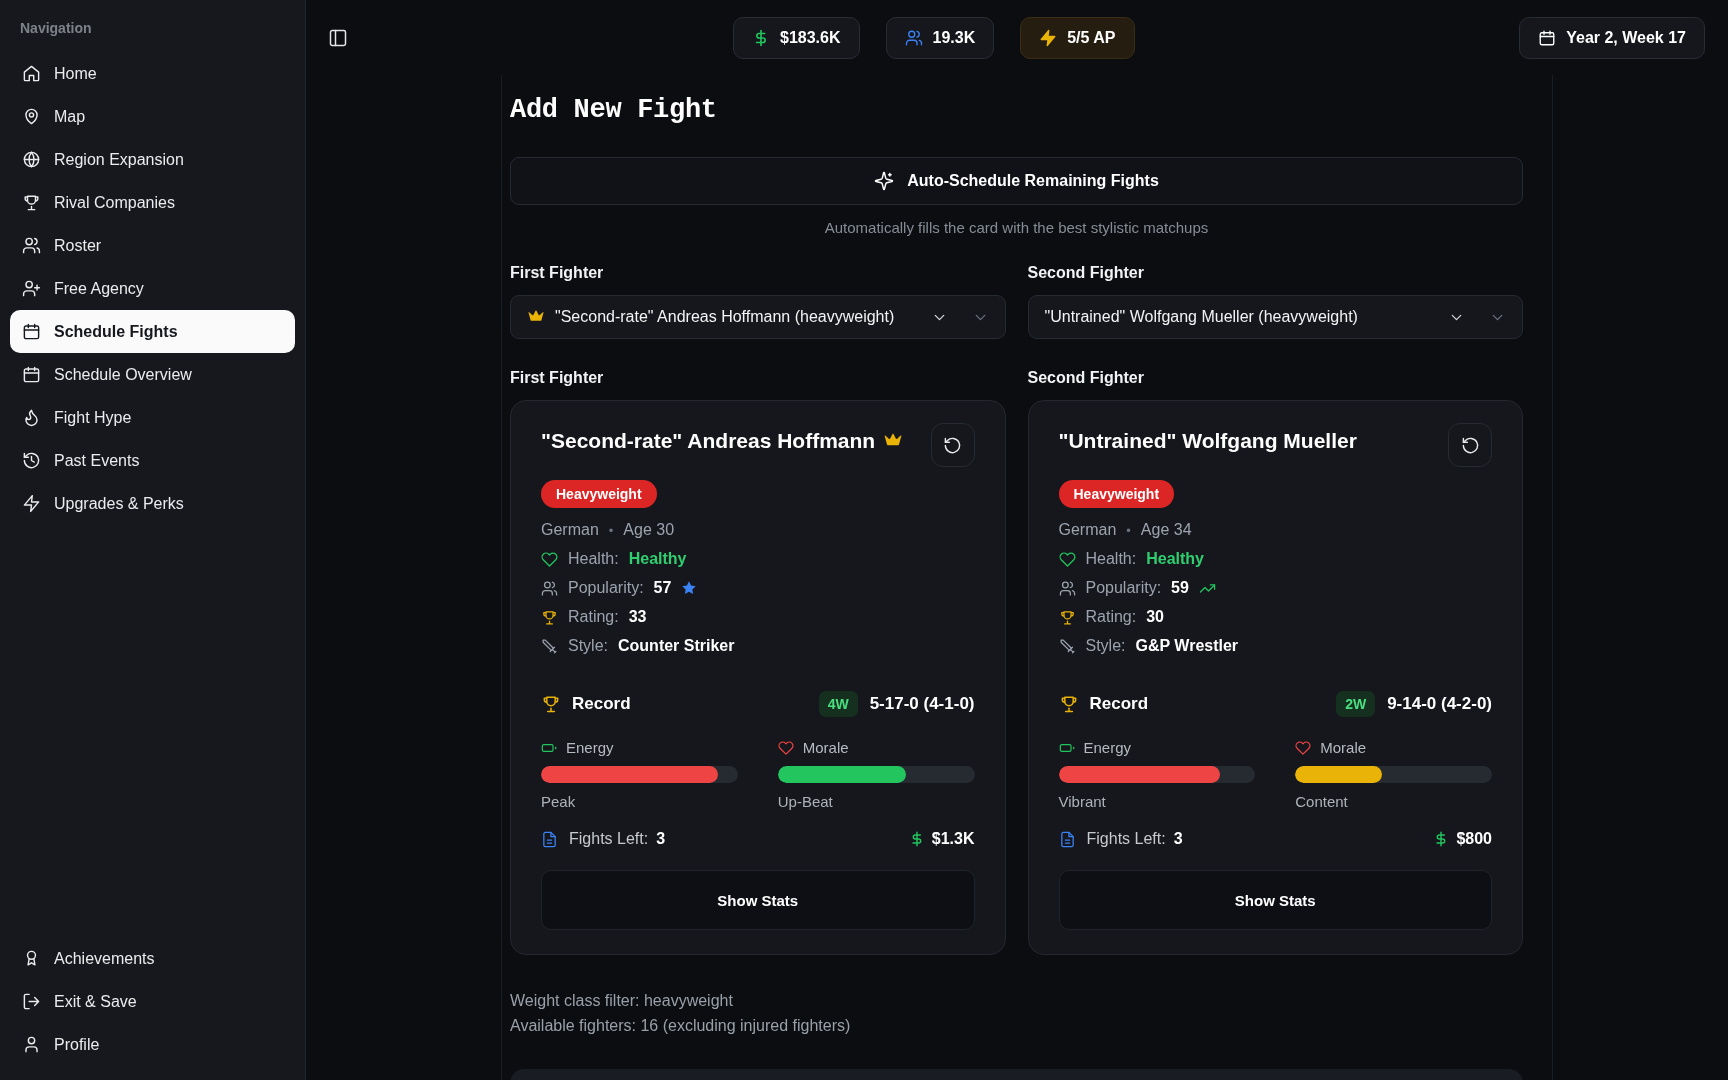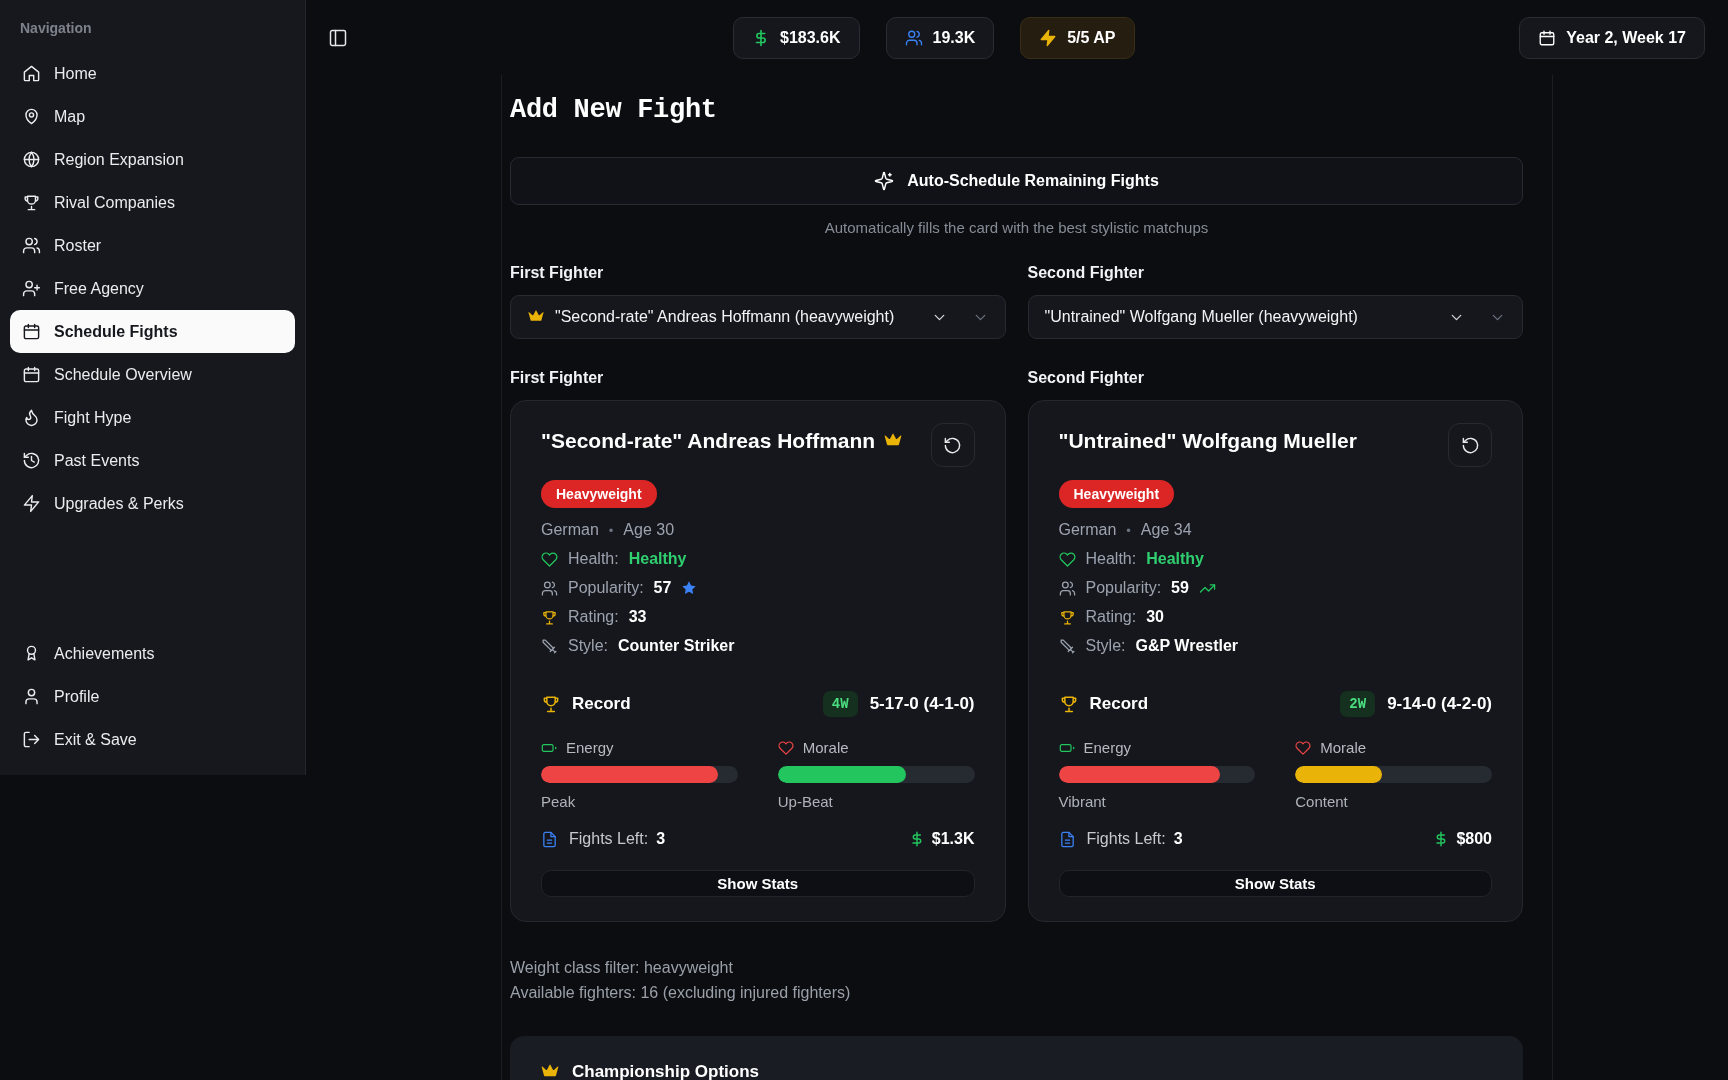--- a/index.html
+++ b/index.html
@@ -6,21 +6,21 @@
   html,body { width:1728px; height:1080px; overflow:hidden; }
   body {
     font-family:"Liberation Sans","DejaVu Sans",sans-serif;
     background:#0b0d10; color:#ebecee;
     display:flex;
   }
   .ic { width:20px; height:20px; stroke:currentColor; fill:none; stroke-width:1.8; stroke-linecap:round; stroke-linejoin:round; flex:none; }
 
   
   .sidebar {
-    width:306px; height:775px; flex:none;
+    width:306px; height:1080px; flex:none;
     background:#16181e; border-right:1px solid #23262d;
     padding:20px 10px 14px 10px;
     display:flex; flex-direction:column;
   }
   .nav-label { color:#7d818a; font-size:14px; font-weight:600; padding:0 10px; margin-bottom:16px; }
   .nav-item {
     height:43px; display:flex; align-items:center; gap:13px;
     padding:0 12px; border-radius:10px; font-size:16px; color:#ebecee;
     cursor:pointer; flex:none;
   }
@@ -100,21 +100,21 @@
   .ic-trophy-gold { color:#eab308 !important; }
   .ic-star { width:16px; height:16px; fill:#3b82f6; stroke:none; }
   .ic-trend { color:#22c55e !important; }
 
   .record-row { display:flex; align-items:center; margin-top:36px; }
   .record-row .ic { width:20px; height:20px; color:#eab308; }
   .record-label { font-size:17px; font-weight:700; color:#fff; margin-left:11px; }
   .record-right { margin-left:auto; display:flex; align-items:center; gap:12px; }
   .streak-badge {
     background:#15301f; color:#4ade80; font-size:14px; font-weight:700;
-    border-radius:7px; padding:5px 9px;font-family:Liberation Mono, monospace;
+    border-radius:7px; padding:5px 9px;
   }
   .record-value { font-size:17px; font-weight:700; color:#fff; }
 
   .bars-row { display:flex; gap:40px; margin-top:22px; }
   .bar-col { flex:1; min-width:0; }
   .bar-head { display:flex; align-items:center; gap:9px; font-size:15px; color:#b6bac1; }
   .bar-head .ic { width:16px; height:16px; }
   .bar-track { margin-top:10px; height:17px; background:#262a31; border-radius:999px; overflow:hidden; }
   .bar-fill { height:100%; border-radius:999px; }
   .fill-red { background:#ef4444; }
@@ -124,21 +124,21 @@
     margin-top:20px; padding-top:0; display:flex; align-items:center; font-size:16px;
   }
   .fights-row .ic { width:17px; height:17px; color:#3b82f6; }
   .fights-label { color:#c6c9ce; margin-left:11px; }
   .fights-value { color:#fff; font-weight:700; margin-left:8px; }
   .payout { margin-left:auto; display:flex; align-items:center; gap:7px; }
   .payout .ic { width:16px; height:16px; color:#22c55e; }
   .payout-value { color:#fff; font-weight:700; font-size:16px; }
 
   .show-stats-btn {
-    margin-top:22px; width:100%; height:27px;
+    margin-top:22px; width:100%; height:60px;
     background:#0d0f14; border:1px solid #20242b; border-radius:10px;
     color:#fff; font-size:15px; font-weight:600; font-family:inherit; cursor:pointer;
   }
 
   .filter-info { margin-top:34px; color:#9aa0a9; font-size:16px; line-height:1.55; }
 
   .champ-panel {
     margin-top:30px; background:#191c23; border-radius:14px; padding:26px 30px;
   }
   .champ-head { display:flex; align-items:center; gap:12px; }
@@ -232,31 +232,31 @@
 
   <div class="nav-item">
     <svg class="ic" viewBox="0 0 24 24">
         <circle cx="12" cy="8" r="5"></circle>
         <path d="m15 12.5 1.3 7.5-4.3-2.6L7.7 20 9 12.5"></path>
       </svg>
     <span>Achievements</span>
   </div>
   <div class="nav-item">
     <svg class="ic" viewBox="0 0 24 24">
+        <path d="M9 21H5a2 2 0 0 1-2-2V5a2 2 0 0 1 2-2h4"></path>
+        <path d="m16 17 5-5-5-5M21 12H9"></path>
+      </svg>
+    <span>Exit &amp; Save</span>
+  </div>
+  <div class="nav-item">
+    <svg class="ic" viewBox="0 0 24 24">
         <path d="M19 21v-2a4 4 0 0 0-4-4H9a4 4 0 0 0-4 4v2"></path>
         <circle cx="12" cy="7" r="4"></circle>
       </svg>
     <span>Profile</span>
-  </div>
-  <div class="nav-item">
-    <svg class="ic" viewBox="0 0 24 24">
-        <path d="M9 21H5a2 2 0 0 1-2-2V5a2 2 0 0 1 2-2h4"></path>
-        <path d="m16 17 5-5-5-5M21 12H9"></path>
-      </svg>
-    <span>Exit &amp; Save</span>
   </div>
 </aside>
 
 <div class="main">
 
   <header class="topbar">
     <button class="toggle-btn">
       <svg class="ic" viewBox="0 0 24 24">
           <rect x="3" y="3" width="18" height="18" rx="2"></rect>
           <path d="M9 3v18"></path>

